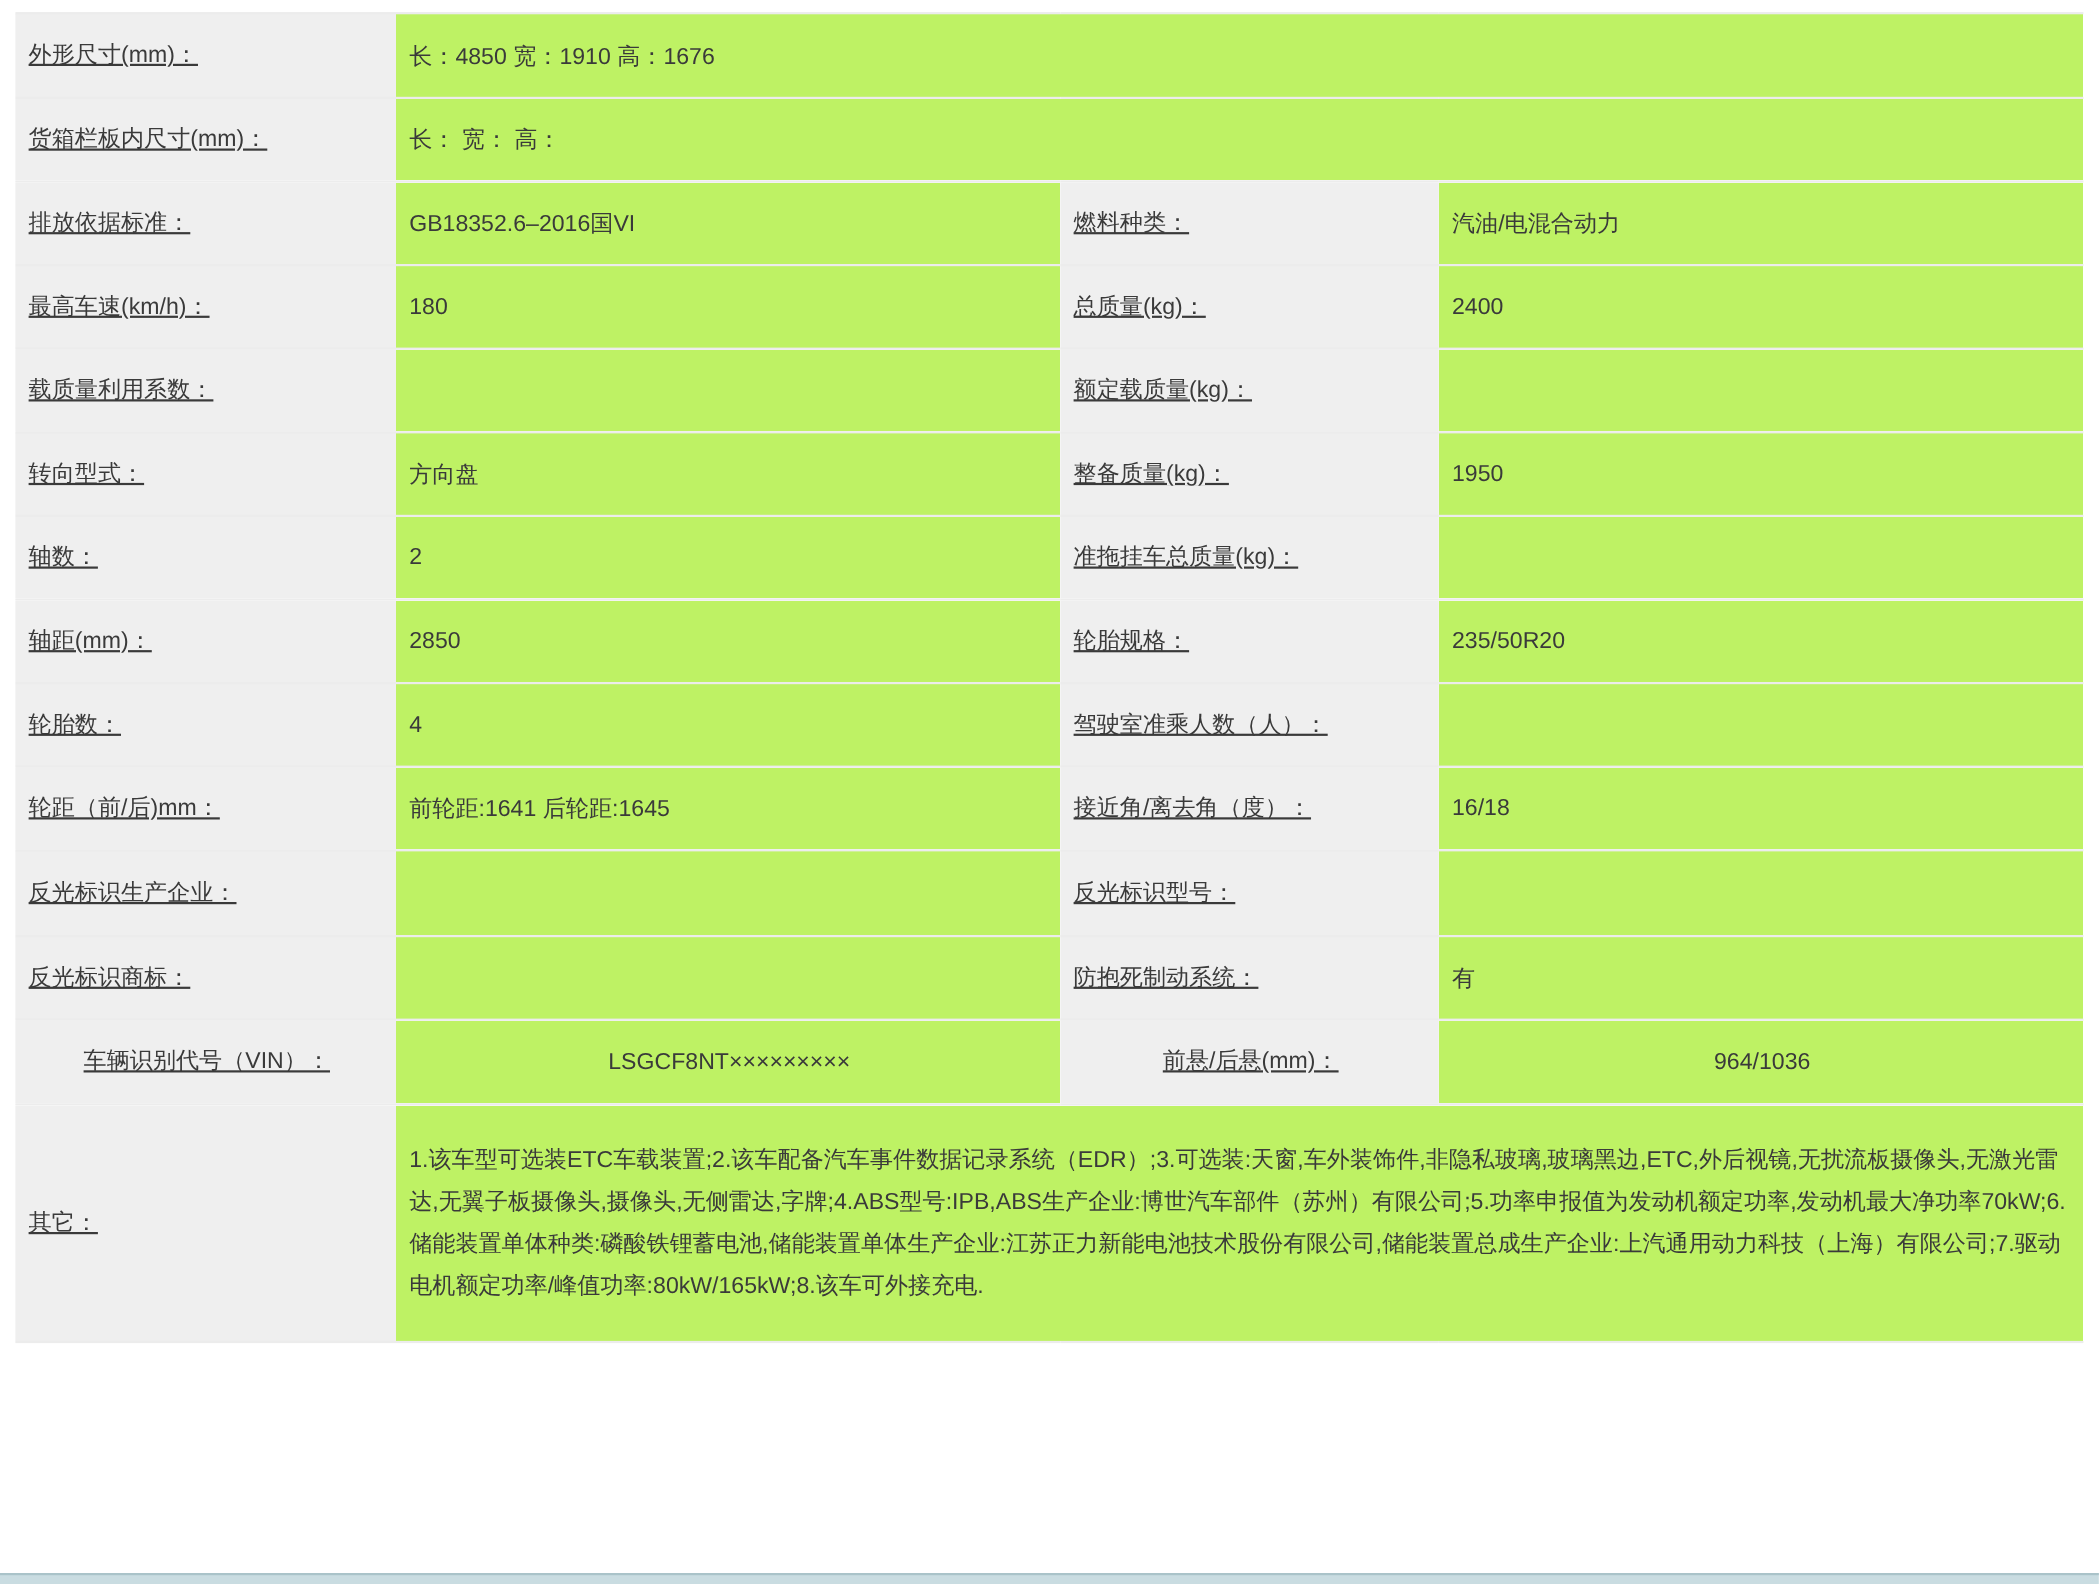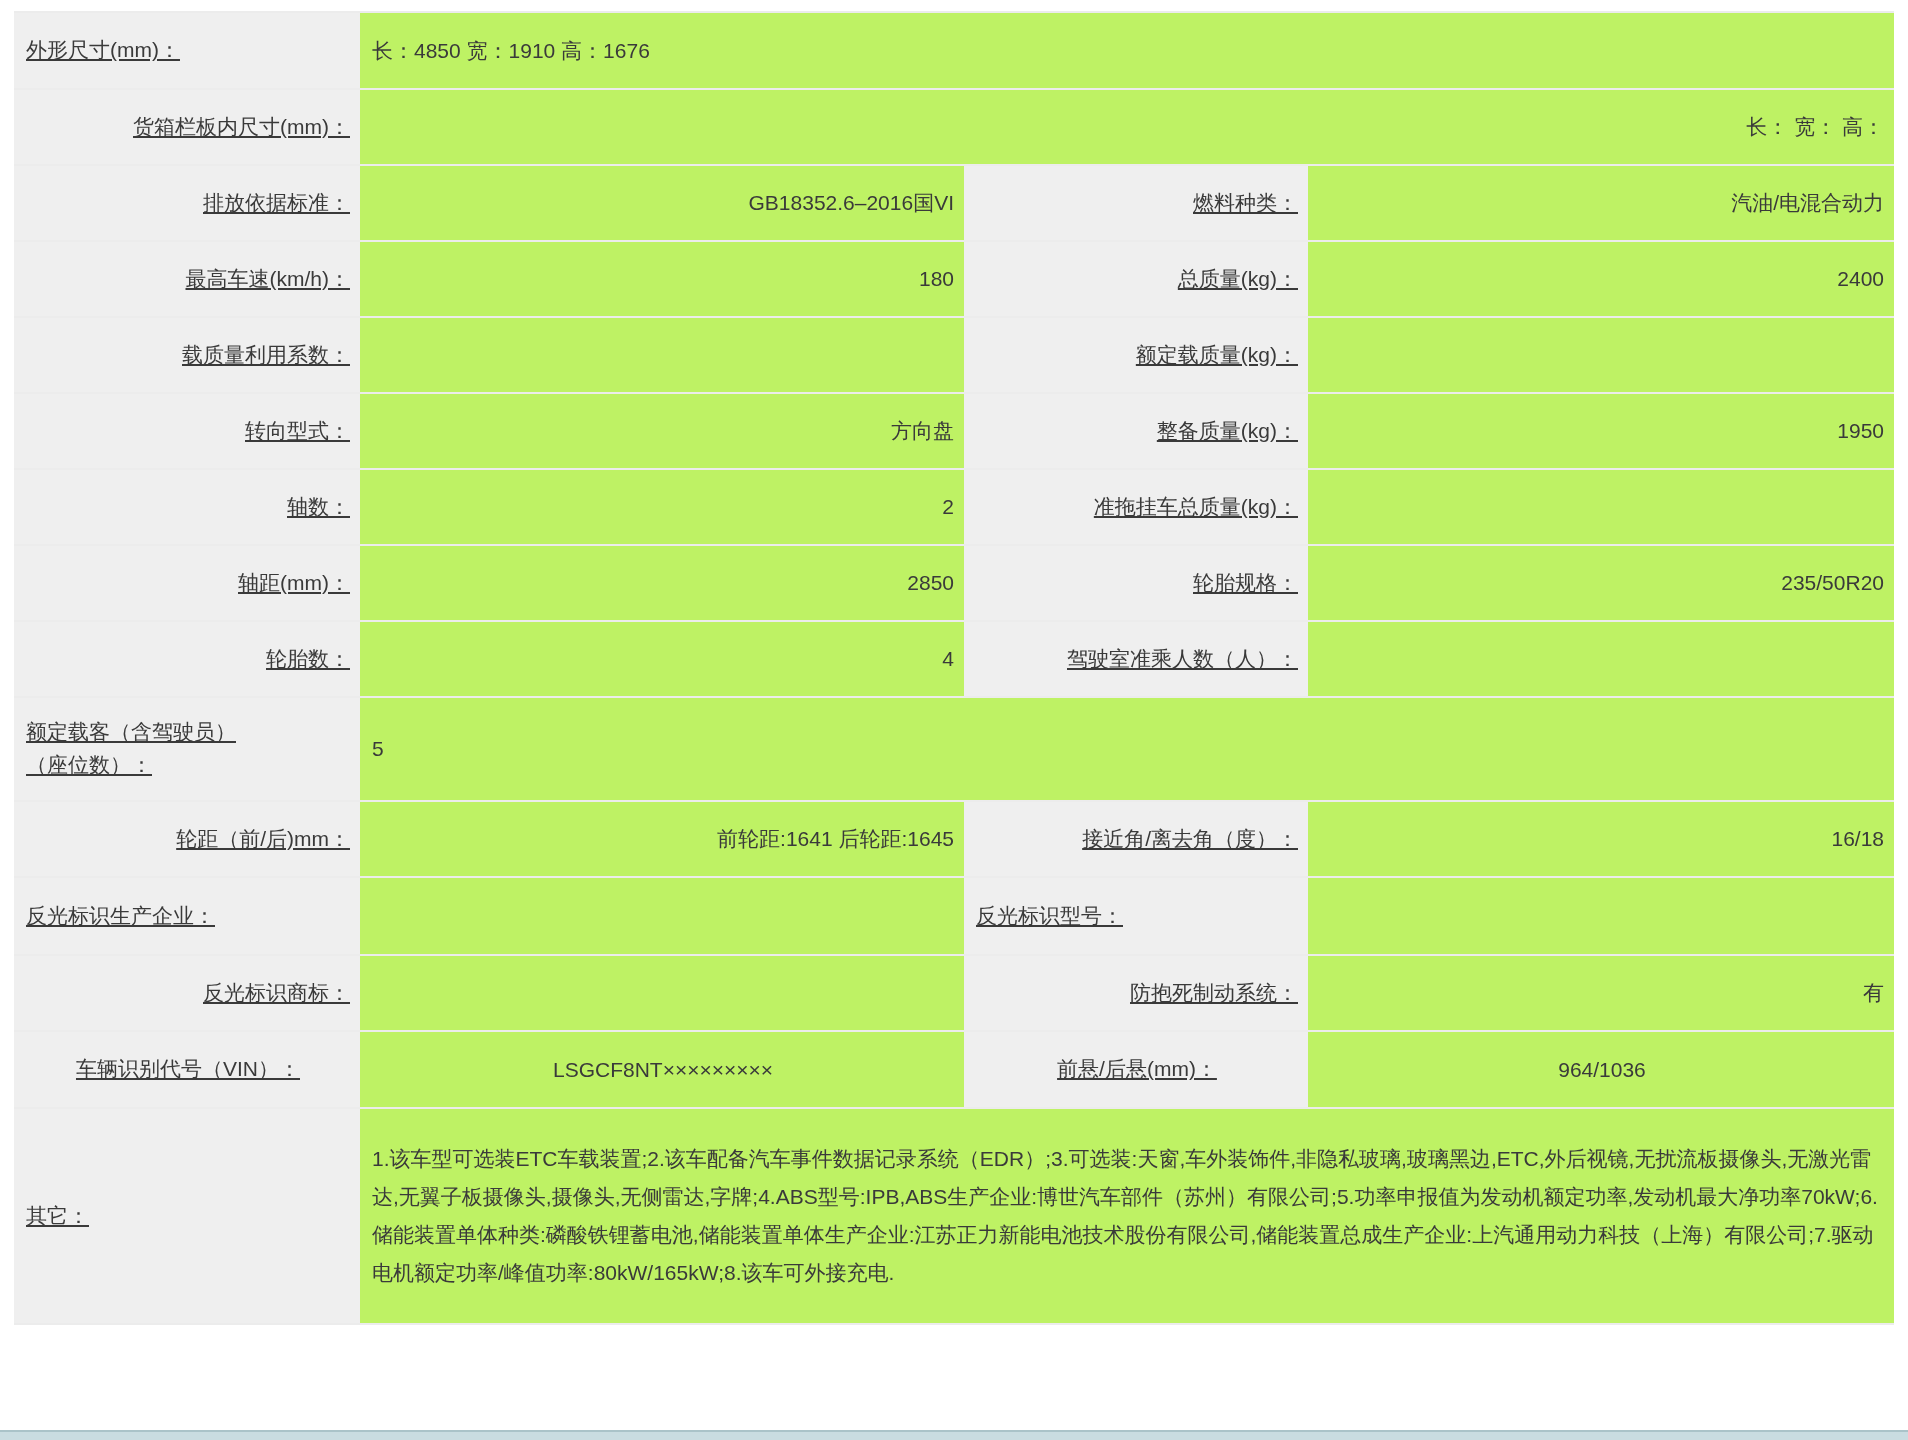--- a/index.html
+++ b/index.html
@@ -28,21 +28,21 @@
     overflow:hidden;
   }
   td.lbl{
     background:var(--label-bg);
     padding-left:15px;
     white-space:pre-line;
     line-height:1.55;
     text-decoration:underline;
   }
   td.val{background:#bef264;}
-  tr.h-n{height:76px;text-align:right;}
+  tr.h-n{height:76px;}
   tr.h-r1{height:77px;}
   tr.h-t1{height:106px;}
   tr.h-t2{height:104px;}
   tr.h-r13{height:78px;}
   tr.h-r15{height:77px;text-align:center;}
   tr.h-big{height:216px;}
   td.para{
     vertical-align:top;
     padding:13px 14px 13px 12px;
     line-height:38px;
@@ -108,25 +108,20 @@
       <td class="val">2850</td>
       <td class="lbl">轮胎规格：</td>
       <td class="val">235/50R20</td>
     </tr>
     <tr class="h-n">
       <td class="lbl">轮胎数：</td>
       <td class="val">4</td>
       <td class="lbl">驾驶室准乘人数（人）：</td>
       <td class="val"></td>
     </tr>
-    <tr class="h-t2">
-      <td class="lbl">额定载客（含驾驶员）
-（座位数）：</td>
-      <td class="val" colspan="3">5</td>
-    </tr>
     <tr class="h-n">
       <td class="lbl">轮距（前/后)mm：</td>
       <td class="val">前轮距:1641 后轮距:1645</td>
       <td class="lbl">接近角/离去角（度）：</td>
       <td class="val">16/18</td>
     </tr>
     <tr class="h-r13">
       <td class="lbl">反光标识生产企业：</td>
       <td class="val"></td>
       <td class="lbl">反光标识型号：</td>

